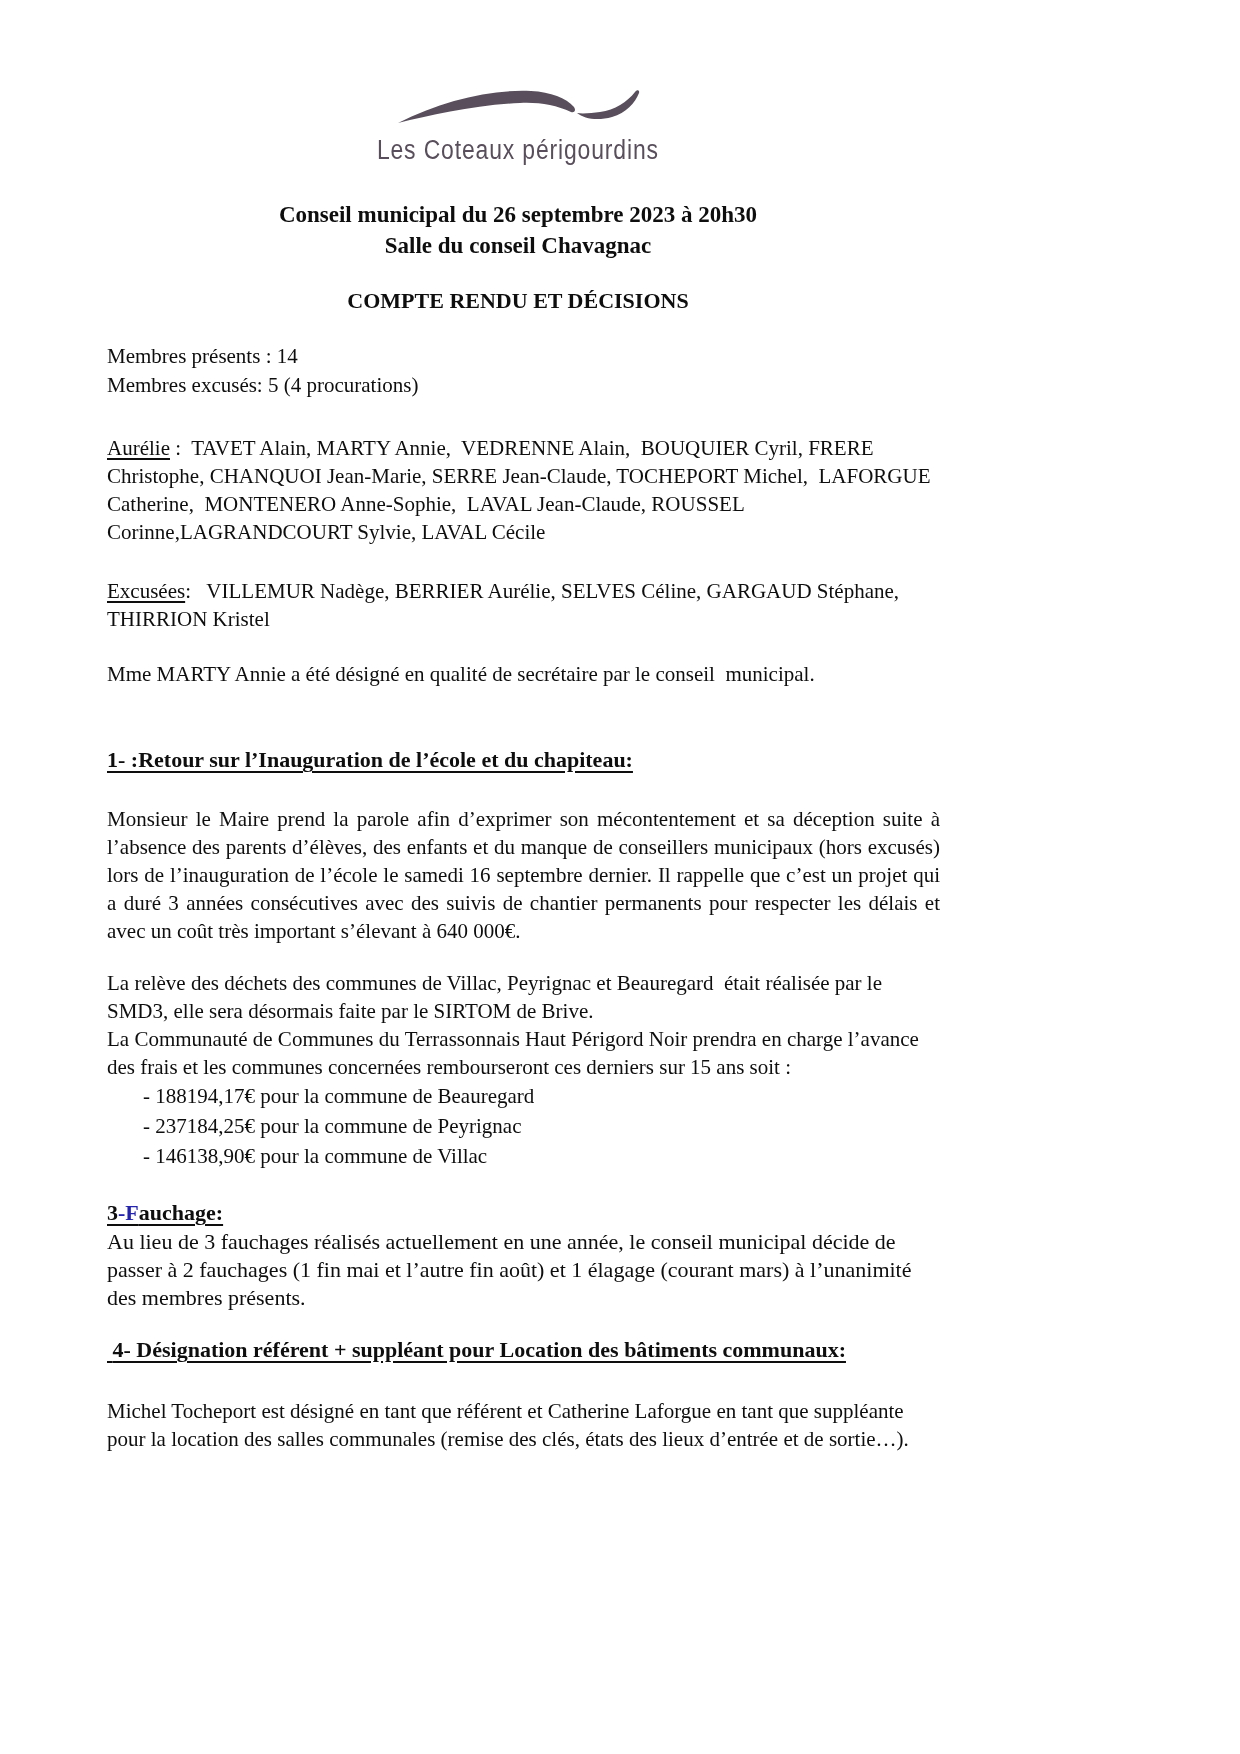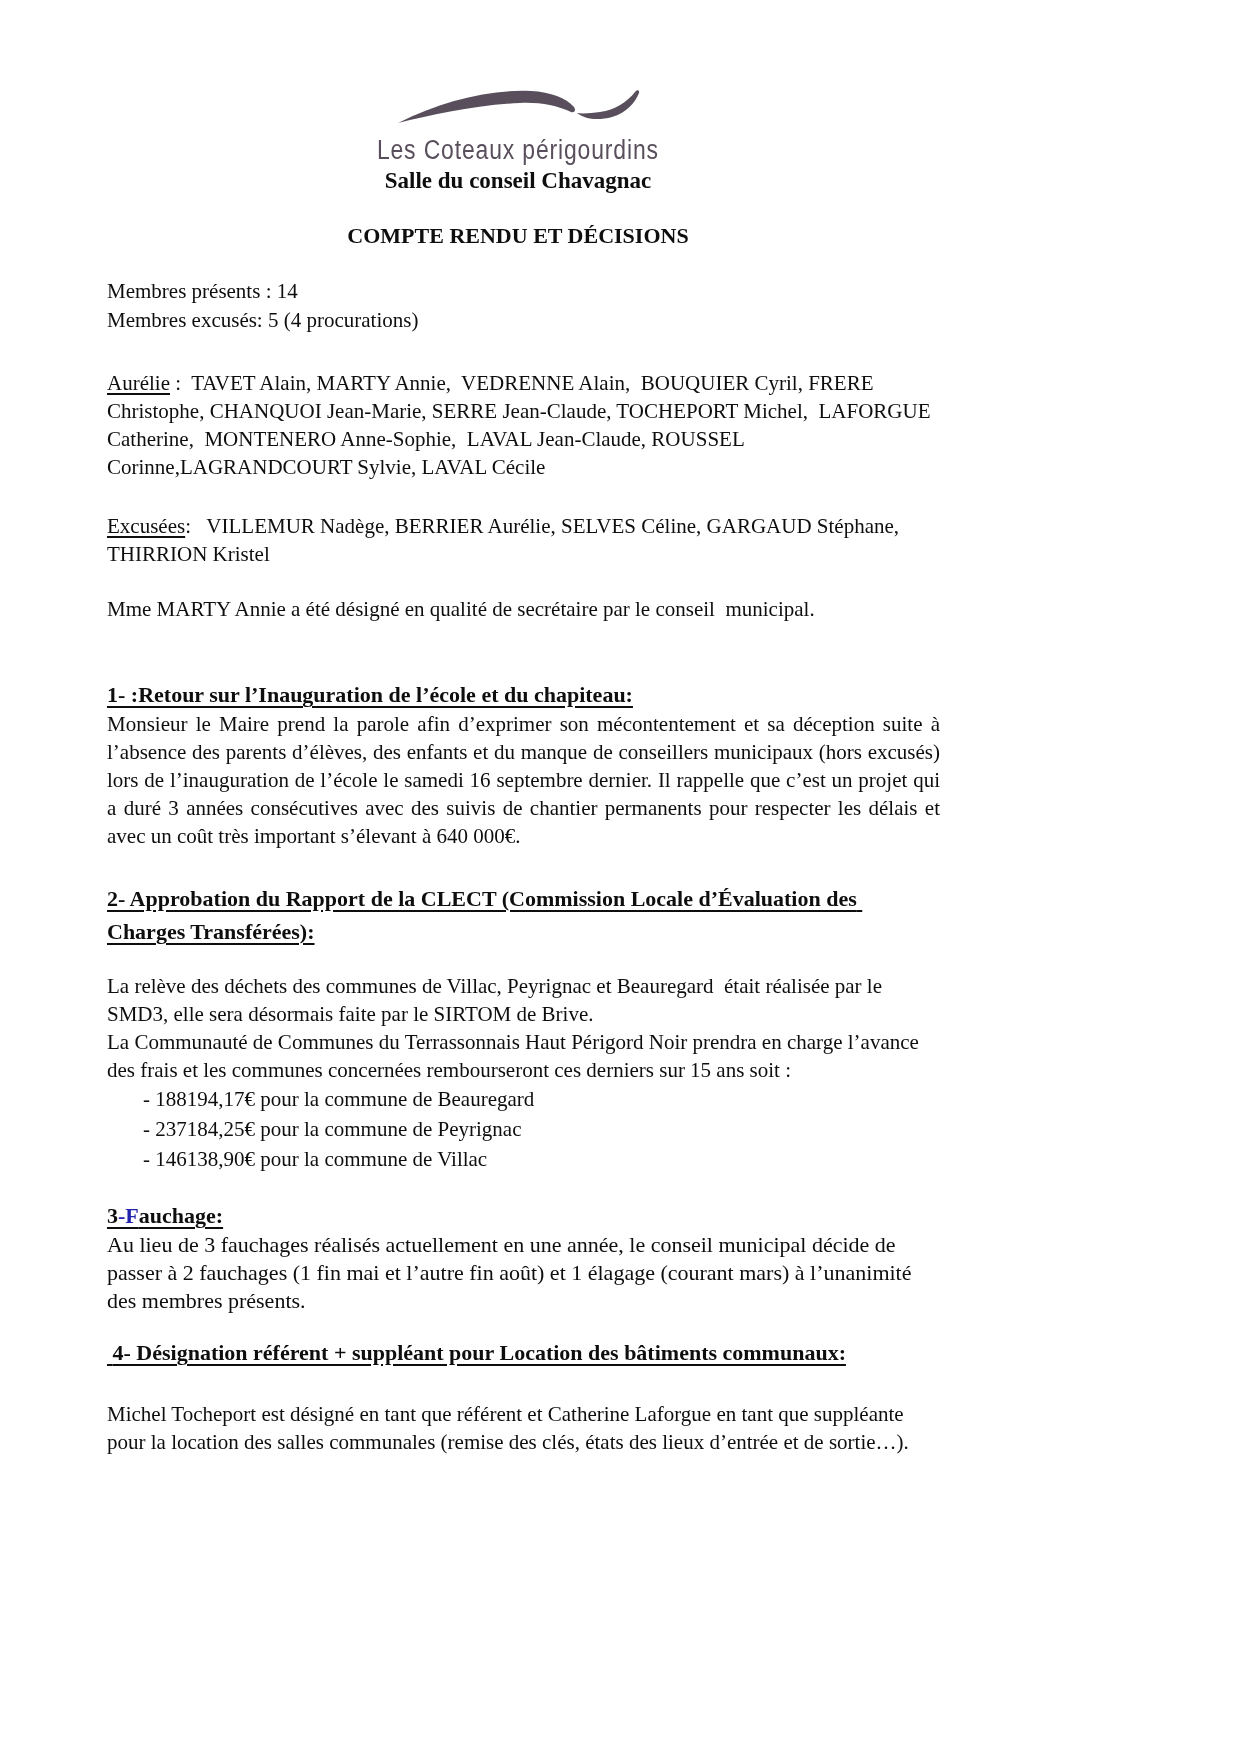--- a/index.html
+++ b/index.html
@@ -32,21 +32,21 @@
   .content p, .content .mline, .content .sec-heading, .content .list > div { white-space:pre-wrap; }
   .mline1 { margin-top:26px; }
   .mline { line-height:29px; }
   .presents { margin-top:34px; }
   .excused { margin-top:31px; }
   .secretary { margin-top:27px; }
   .u { text-decoration:underline; text-underline-offset:3px; }
   .sec-heading { font-weight:bold; font-size:22px; line-height:30px; }
   .hu { text-decoration:underline; text-decoration-thickness:2px; text-underline-offset:4px; }
   .h1 { margin-top:57px; }
-  .p1 { text-align:justify; white-space:normal !important; }
+  .p1 { margin-top:30px; text-align:justify; white-space:normal !important; }
   .h2 { margin-top:32px; line-height:33px; }
   .s2p { margin-top:24px; }
   .list { line-height:30px;margin-left:36px; }
   .h3 { margin-top:27px; }
   .blue { color:#2323ad; }
   .small-para { font-size:22px; line-height:28px; }
   .h4 { margin-top:23px; }
   .lastp { margin-top:32px; }
 </style>
 </head>
@@ -55,38 +55,38 @@
 <div class="page">
 
   <div class="logo-wrap">
     <svg class="logo-swoosh" width="244" height="40" viewBox="0 0 244 40" xmlns="http://www.w3.org/2000/svg">
       <path fill="#594f5c" d="M2,38 C45,16 95,4 135,6 C155,7 170,13 178,22 C180,25 179,28 175,27 C160,20 142,17 124,18 C80,20 35,30 2,38 Z"></path>
       <path fill="#594f5c" d="M181,28 C188,34 202,36 216,32 C230,28 239,18 243,8 C244,5 241,4 239,7 C231,17 219,25 204,27 C196,28 187,29 181,28 Z"></path>
     </svg>
     <div class="logo-text-row"><span class="logo-text">Les Coteaux périgourdins</span></div>
   </div>
 
+  <div class="title title1">Conseil municipal du 26 septembre 2023 à 20h30</div>
   <div class="title">Salle du conseil Chavagnac</div>
   <div class="subtitle">COMPTE RENDU ET DÉCISIONS</div>
 
   <div class="content">
 
     <div class="mline mline1">Membres présents : 14</div>
     <div class="mline">Membres excusés: 5 (4 procurations)</div>
 
     <p class="presents"><span class="u">Aurélie</span><span> :  </span><span>TAVET Alain, MARTY Annie,  VEDRENNE Alain,  BOUQUIER Cyril, FRERE Christophe, CHANQUOI Jean-Marie, SERRE Jean-Claude, TOCHEPORT Michel,  LAFORGUE Catherine,  MONTENERO Anne-Sophie,  LAVAL Jean-Claude, ROUSSEL Corinne,LAGRANDCOURT Sylvie, LAVAL Cécile</span></p>
 
     <p class="excused"><span class="u">Excusées</span><span>:   </span><span>VILLEMUR Nadège, BERRIER Aurélie, SELVES Céline, GARGAUD Stéphane, THIRRION Kristel</span></p>
 
     <p class="secretary">Mme MARTY Annie a été désigné en qualité de secrétaire par le conseil  municipal.</p>
 
     <div class="sec-heading h1"><span class="hu">1- :Retour sur l’Inauguration de l’école et du chapiteau:</span></div>
     <p class="p1">Monsieur le Maire prend la parole afin d’exprimer son mécontentement et sa déception suite à l’absence des parents d’élèves, des enfants et du manque de conseillers municipaux (hors excusés) lors de l’inauguration de l’école  le samedi 16 septembre dernier. Il rappelle que c’est un projet qui a duré 3 années consécutives avec des suivis de chantier permanents pour respecter les délais et avec un coût très important s’élevant à 640 000€.</p>
 
-    <div class="sec-heading h2"><span class="hu">2- Approbation du Rapport de la CLECT (Commission Locale d’Évaluation des Charges Transférées):</span></div>
     <p class="s2p">La relève des déchets des communes de Villac, Peyrignac et Beauregard  était réalisée par le SMD3, elle sera désormais faite par le SIRTOM de Brive.</p>
     <p>La Communauté de Communes du Terrassonnais Haut Périgord Noir prendra en charge l’avance des frais et les communes concernées rembourseront ces derniers sur 15 ans soit :</p>
     <div class="list">
       <div>- 188194,17€ pour la commune de Beauregard</div>
       <div>- 237184,25€ pour la commune de Peyrignac</div>
       <div>- 146138,90€ pour la commune de Villac</div>
     </div>
 
     <div class="sec-heading h3"><span class="hu"><span>3</span><span class="blue">-F</span><span>auchage:</span></span></div>
     <p class="small-para">Au lieu de 3 fauchages réalisés actuellement en une année, le conseil municipal décide de passer à 2 fauchages (1 fin mai et l’autre fin août) et 1 élagage (courant mars) à l’unanimité des membres présents.</p>

